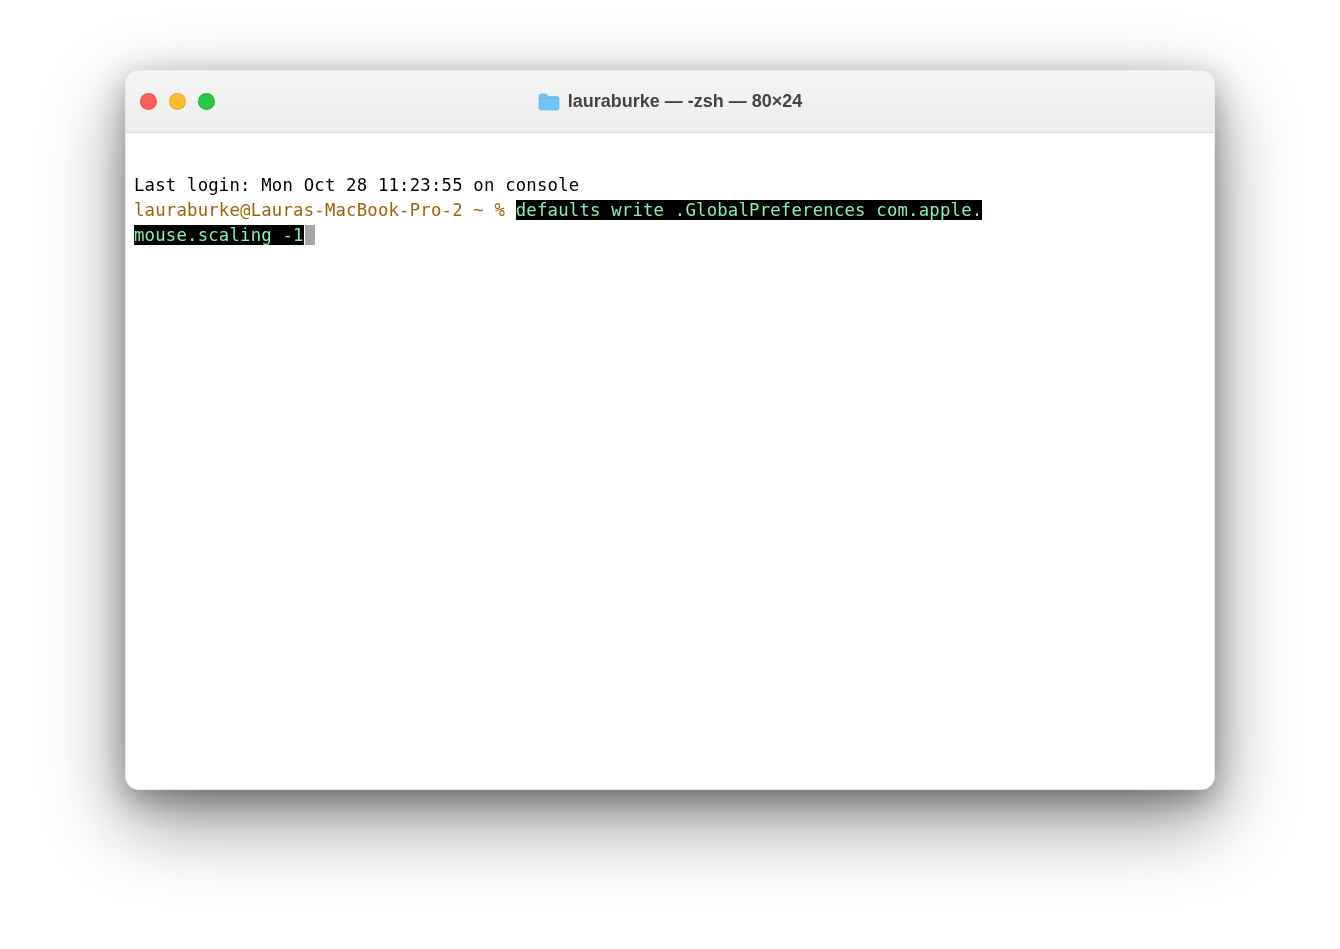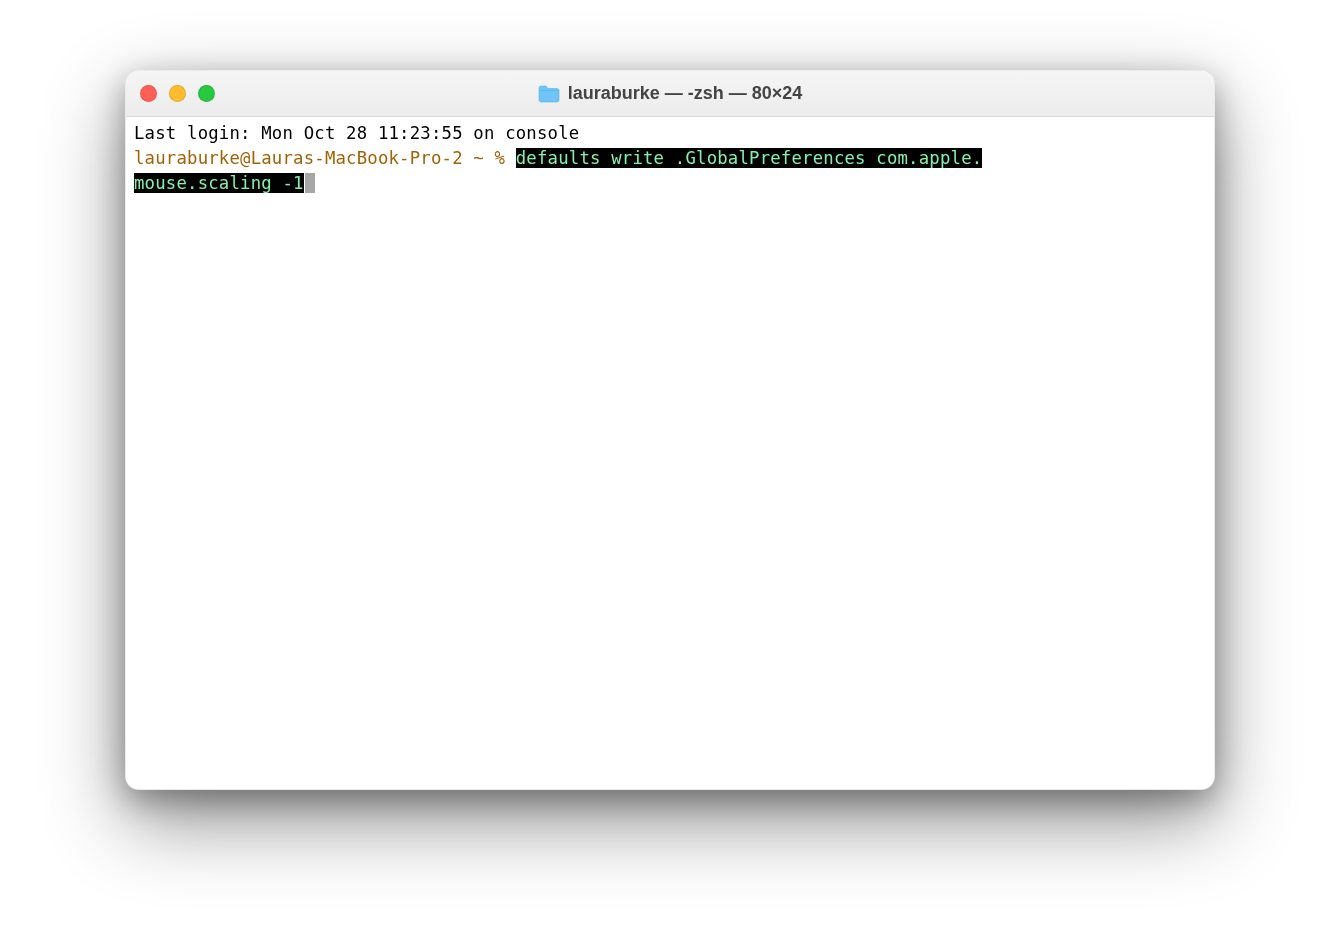--- a/index.html
+++ b/index.html
@@ -22,21 +22,21 @@
       height: 720px;
       background: #ffffff;
       border-radius: 14px;
       box-shadow: 0 30px 80px rgba(0,0,0,0.45), 0 10px 30px rgba(0,0,0,0.3);
       overflow: hidden;
       display: flex;
       flex-direction: column;
       border: 1px solid rgba(0,0,0,0.08);
     }
     .titlebar {
-      height: 46px;
+      height: 62px;
       background: linear-gradient(to bottom, #f5f5f5, #ececec);
       border-bottom: 1px solid #d8d8d8;
       display: flex;
       align-items: center;
       position: relative;
       padding: 0 14px;
     }
     .traffic-lights {
       display: flex;
       gap: 12px;
@@ -76,20 +76,21 @@
       flex: 1;
       background: #ffffff;
       padding: 4px 8px;
       font-family: "SF Mono", "Menlo", "Monaco", "Consolas", monospace;
       font-size: 17.3px;
       line-height: 1.45;
       color: #000;
       white-space: pre-wrap;
       word-break: break-all;
       letter-spacing: 0.2px;
+      margin-top: 36px;
     }
     .last-login {
       display: block;
     }
     .prompt-line {
       display: block;
     }
     .prompt-text {
       color: #a16207;
     }

